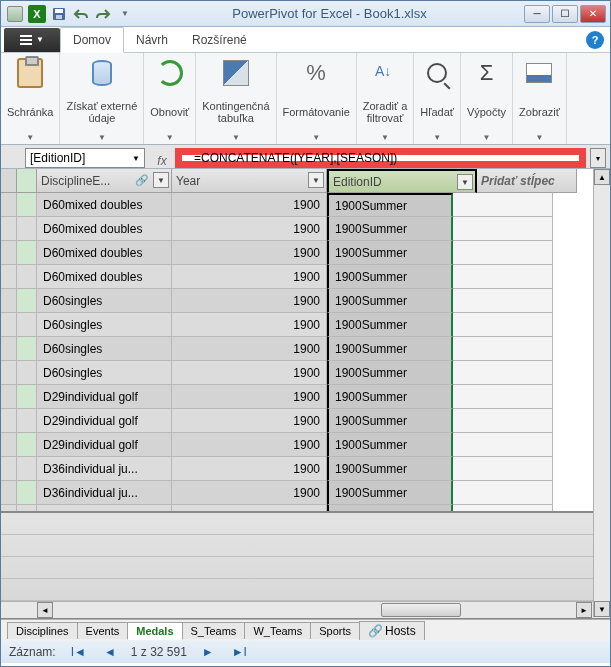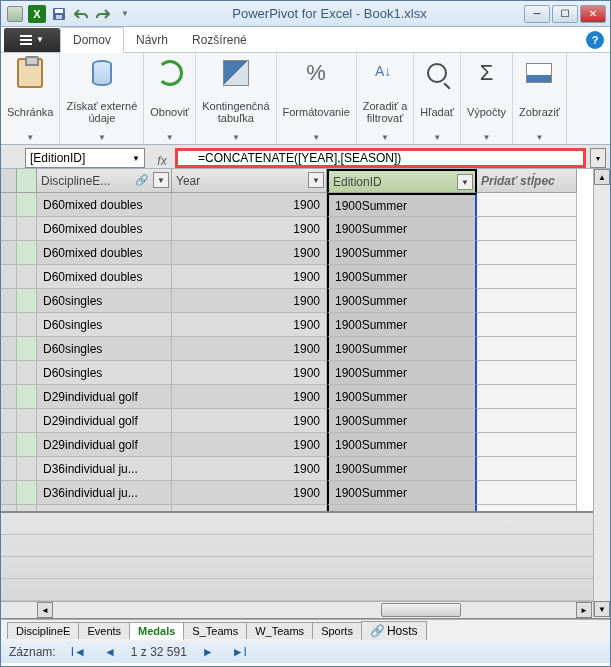--- a/index.html
+++ b/index.html
@@ -40,39 +40,39 @@
 .icon-find { width: 20px; height: 20px; border: 2px solid #4a4a4a; border-radius: 50%; position: relative; }
 .icon-find::after { content: ''; position: absolute; bottom: -6px; right: -6px; width: 8px; height: 2px; background: #4a4a4a; transform: rotate(45deg); }
 .icon-sum { font-size: 22px; color: #444; }
 .icon-view { width: 26px; height: 20px; background: linear-gradient(#fff 60%, #4a7ab0 60%); border: 1px solid #888; }
 .drop-arrow { font-size: 8px; color: #666; display: block; text-align: center; }
 
 
 .formula-bar { height: 24px; display: flex; align-items: flex-end; border-bottom: 1px solid #a8b4c0; background: #e5e5e5; }
 .name-box { width: 120px; height: 20px; border: 1px solid #888; background: #fff; margin: 0 4px 0 24px; padding: 0 4px; display: flex; align-items: center; justify-content: space-between; }
 .fx-label { width: 26px; text-align: center; font-style: italic; color: #666; }
-.formula-input { flex: 1; height: 20px; border: 3px solid #ef4444; background: #fff; padding: 0 20px; display: flex; align-items: center; margin-right: 4px; margin-top: 12px; }
+.formula-input { flex: 1; height: 20px; border: 7px solid #ef4444; background: #fff; padding: 0 12px; display: flex; align-items: center; margin-right: 4px; margin-top: 12px; }
 .formula-dd { width: 16px; height: 20px; border: 1px solid #888; background: #e8e8e8; display: flex; align-items: center; justify-content: center; margin-right: 4px; }
 
 
 .grid-wrap { height: 450px; display: flex; flex-direction: column; border-bottom: 1px solid #888; }
 .row-hdr { width: 20px; background: #d0e8d0; border-right: 1px solid #a0a0a0; border-bottom: 1px solid #a0a0a0; height: 24px; }
 .row-hdr.sel { width: 16px; background: #d8d8d8; }
 .col-hdr-row { display: flex; height: 24px; }
 .col-hdr { background: linear-gradient(#e8e8e8, #d4d4d4); border-right: 1px solid #a0a0a0; border-bottom: 1px solid #a0a0a0; display: flex; align-items: center; padding: 0 4px; color: #444; position: relative; }
 .col-hdr .dd { position: absolute; right: 2px; top: 3px; width: 16px; height: 16px; border: 1px solid #888; background: #f0f0f0; display: flex; align-items: center; justify-content: center; font-size: 8px; }
 .col-hdr.active { background: linear-gradient(#d0e0c0, #b8d0a0); }
 .col-de { width: 135px; } .col-yr { width: 155px; } .col-ed { width: 150px; } .col-add { width: 100px; font-style: italic; color: #666; font-weight: bold; }
 .data-row { display: flex; height: 24px; }
 .cell { border-right: 1px solid #b8b8b8; border-bottom: 1px solid #b8b8b8; display: flex; align-items: center; padding: 0 6px; background: #d4d4d4; }
 .data-row:nth-child(even) .cell { background: #dcdcdc; }
 .cell.sel-hdr { width: 16px; background: #d8d8d8; padding: 0; }
 .cell.row-hdr2 { width: 20px; background: #d0e8d0; padding: 0; }
 .cell.de { width: 135px; } .cell.yr { width: 155px; justify-content: flex-end; } 
-.cell.ed { width: 150px; border-left: 2px solid #000; border-right: 2px solid #1d4ed8; background: #c8c8c8 !important; } 
+.cell.ed { width: 126px; border-left: 2px solid #000; border-right: 2px solid #15803d; background: #c8c8c8 !important; } 
 .cell.add { width: 100px; background: #f4f4f4 !important; }
 .data-row.first .cell.ed { border-top: 2px solid #000; }
 .cell.de, .cell.yr, .cell.ed { white-space: nowrap; overflow: hidden; }
 
 .calc-area { height: 90px; background: linear-gradient(#e4e4e4, #d8d8d8); border-top: 2px solid #888; position: relative; }
 .calc-area .calc-row { height: 22px; border-bottom: 1px solid #c0c0c0; }
 .hscroll { height: 18px; background: #e8e8e8; border-top: 1px solid #b0b0b0; position: relative; display: flex; align-items: center; }
 .hscroll .thumb { position: absolute; left: 380px; width: 80px; height: 14px; background: linear-gradient(#f0f0f0, #d0d0d0); border: 1px solid #888; border-radius: 2px; top: 1px; }
 .hscroll .arr { width: 16px; height: 16px; border: 1px solid #888; background: #e0e0e0; display: flex; align-items: center; justify-content: center; font-size: 8px; }
 .hscroll .arr.left { margin-left: 36px; }
@@ -377,21 +377,21 @@
   </div>
 </div>
 
 <div class="vscroll">
   <div class="arr">▲</div>
   <div class="track"></div>
   <div class="arr">▼</div>
 </div>
 
 <div class="sheet-tabs">
-  <div class="stab">DisciplineE</div>
+  <div class="stab">Disciplines</div>
   <div class="stab">Events</div>
   <div class="stab active">Medals</div>
   <div class="stab">S_Teams</div>
   <div class="stab">W_Teams</div>
   <div class="stab">Sports</div>
   <div class="stab"><span class="link-ic">🔗</span><span>Hosts</span></div>
 </div>
 
 <div class="status">
   <span>Záznam:</span>

